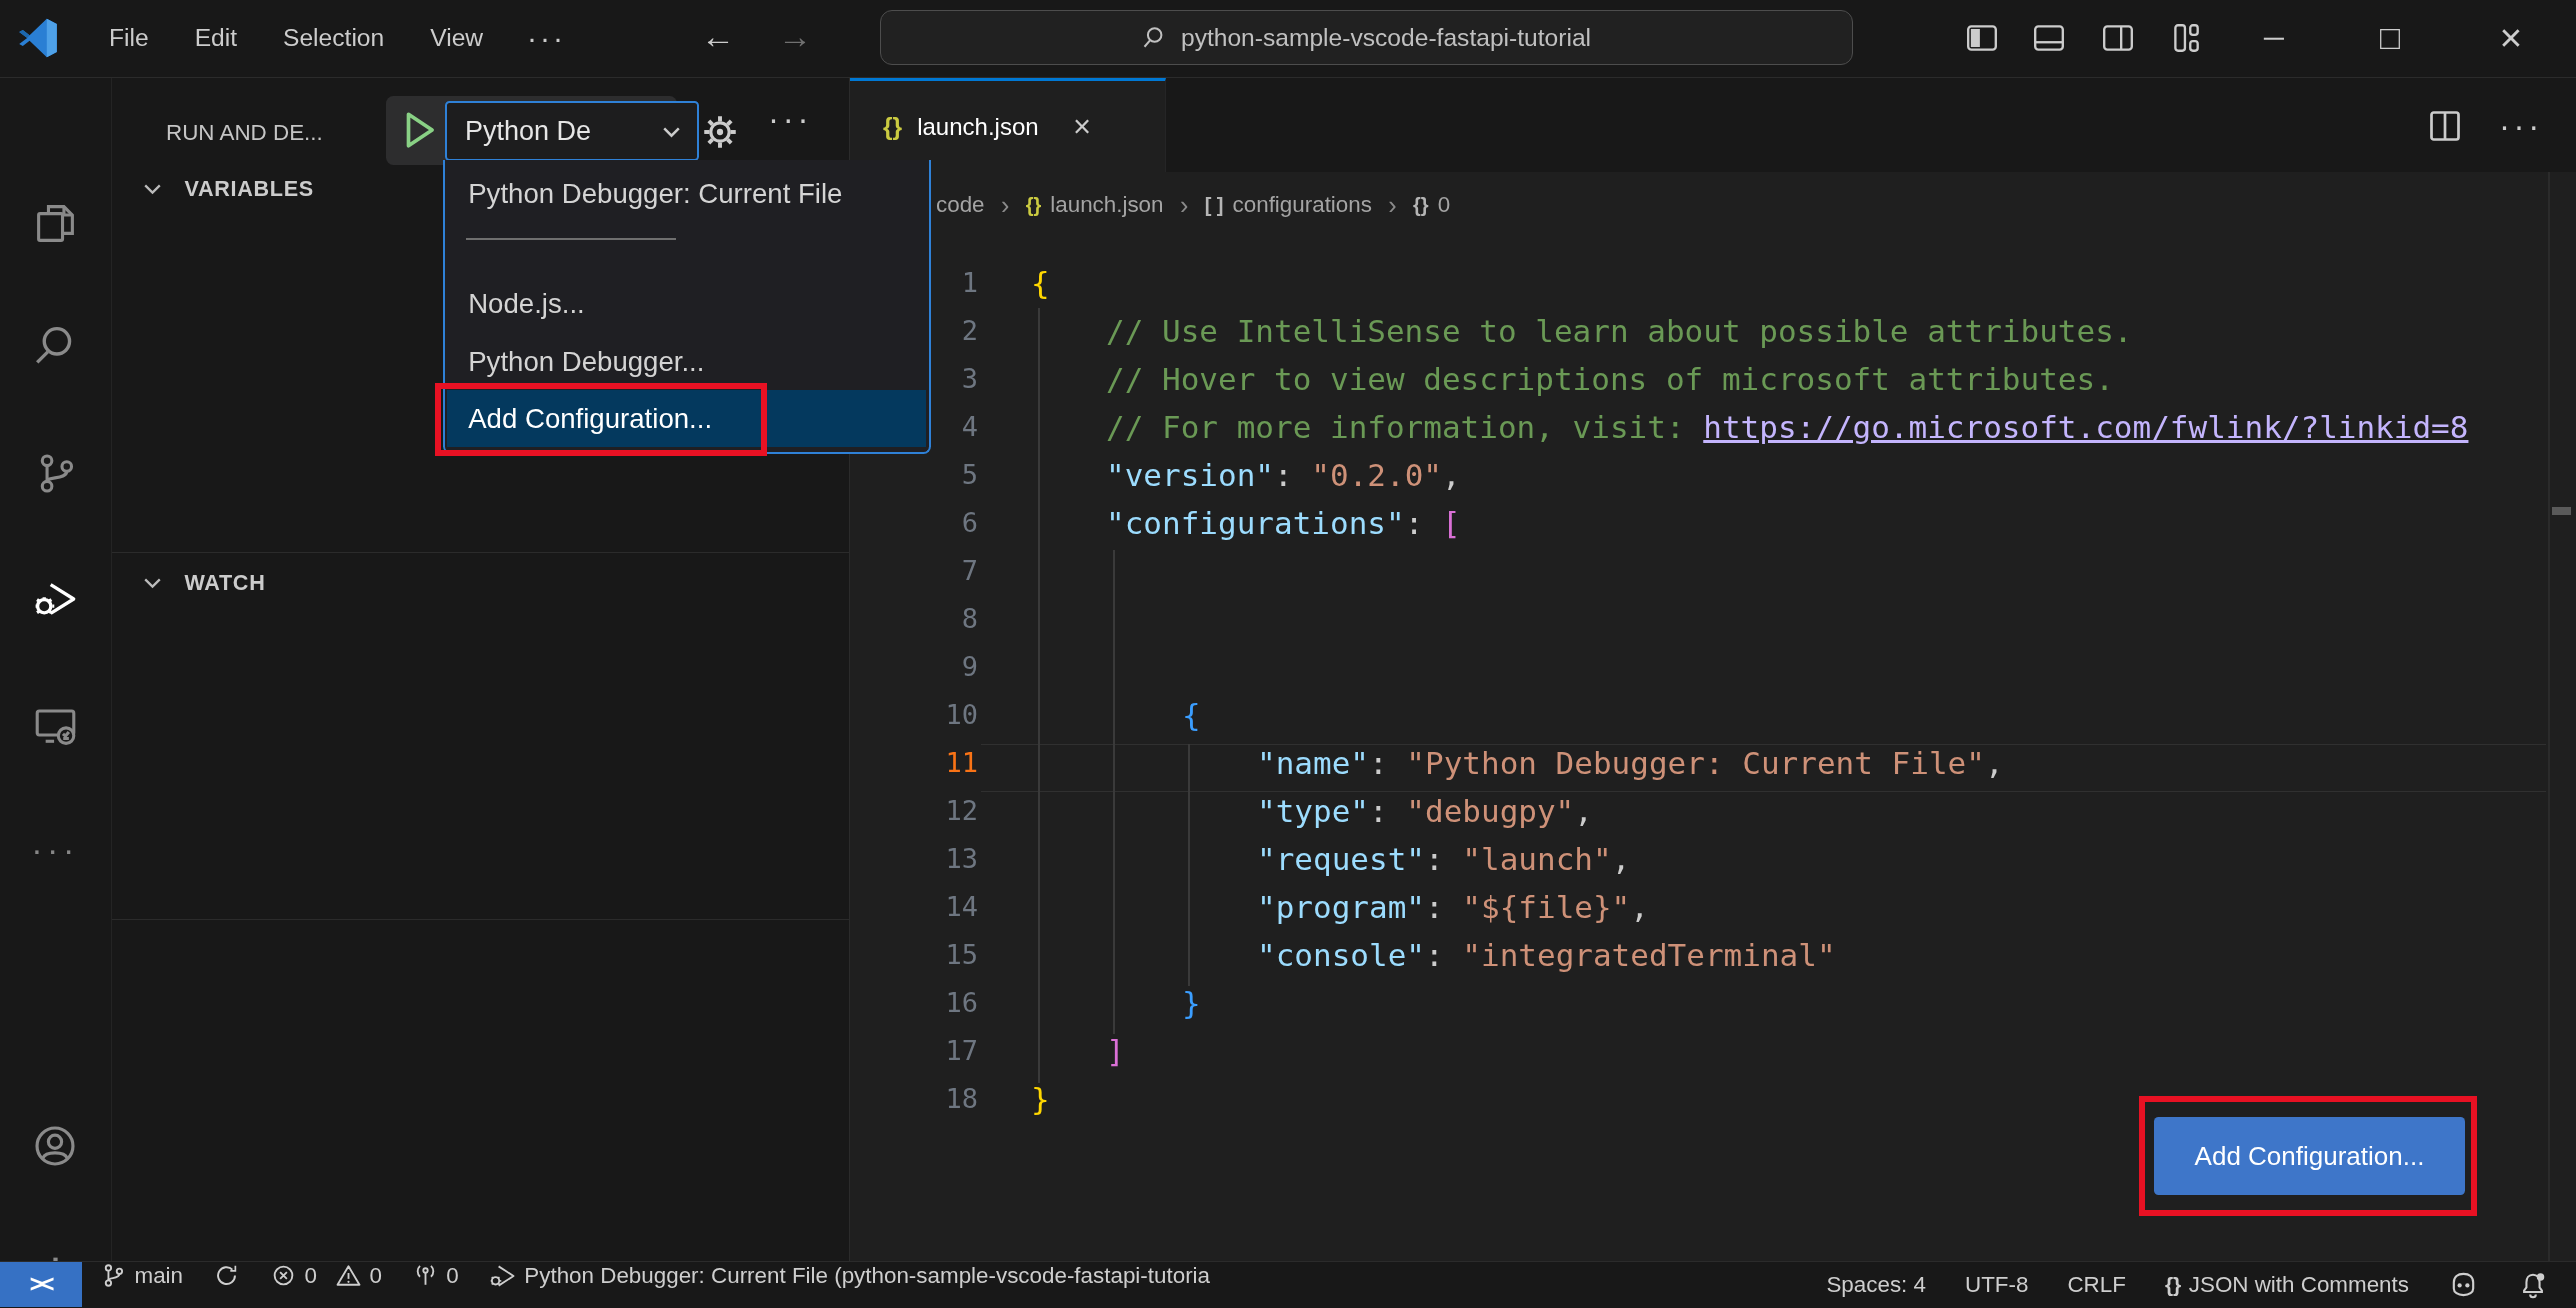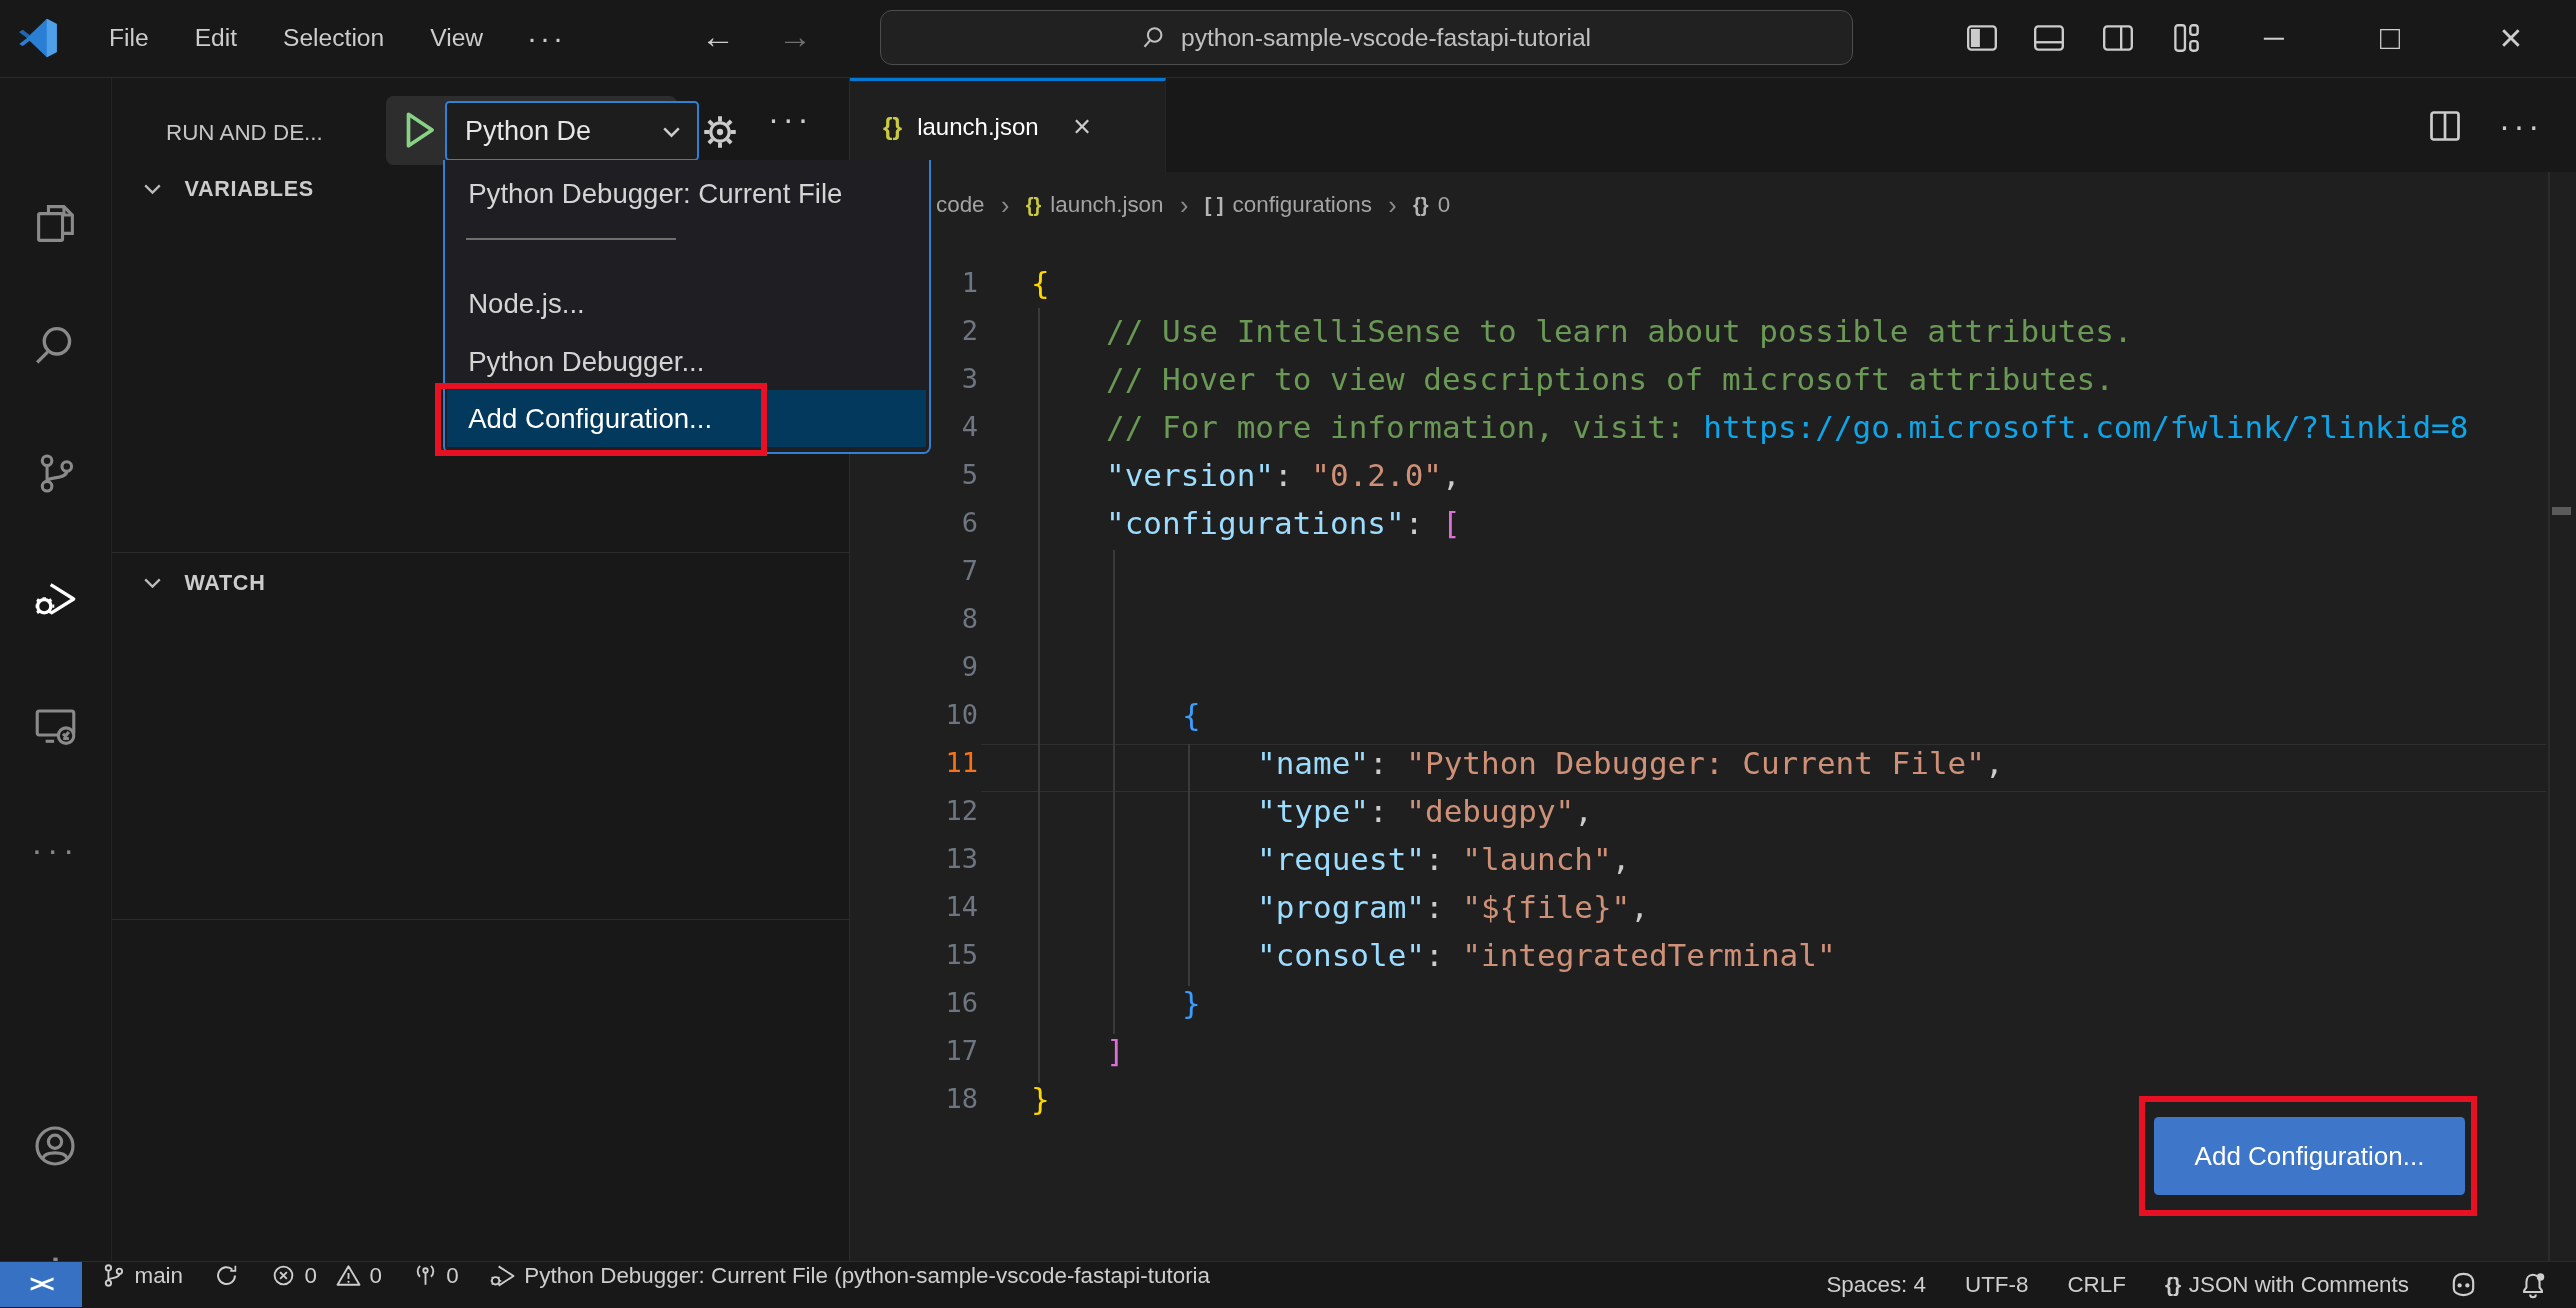--- a/index.html
+++ b/index.html
@@ -74,21 +74,21 @@
   .crumb-icon.yellow{color:#cbcb41;}
 
   #code-area{position:absolute;left:850px;top:239px;width:1726px;height:1023px;background:#1f1f1f;}
   #code-lines{position:absolute;left:850px;top:259px;width:1726px;}
   .code-row{height:48px;display:flex;position:relative;}
   .ln{width:128px;text-align:right;font-family:"DejaVu Sans Mono",monospace;font-size:27px;
       line-height:48px;color:#6e7681;flex:none;}
   .ln.active{color:#f97316;}
   .lc{margin-left:53px;font-family:"DejaVu Sans Mono",monospace;font-size:31px;line-height:48px;white-space:pre;}
   .tk-y{color:#ffd700;} .tk-m{color:#da70d6;} .tk-b{color:#3b9eff;}
-  .tk-c{color:#6a9955;} .tk-u{color:#0ea5e9;}
+  .tk-c{color:#6a9955;} .tk-u{color:#c4b5fd;text-decoration:underline;}
   .tk-k{color:#9cdcfe;} .tk-s{color:#ce9178;} .tk-p{color:#cccccc;}
   .indent-guide{position:absolute;width:1.5px;background:#3a3a3a;z-index:1;}
   #current-line{position:absolute;left:981px;top:744px;width:1565px;height:48px;box-sizing:border-box;
                 border-top:1.5px solid #303030;border-bottom:1.5px solid #303030;}
   #ruler-border{position:absolute;left:2548px;top:172px;width:1.5px;height:1089px;background:#2b2b2b;}
   #ruler-mark{position:absolute;left:2552px;top:507px;width:19.4px;height:7.5px;background:#5a5a5a;}
 
   #btn-red-box{position:absolute;left:2139px;top:1096px;width:338px;height:120px;border:6px solid #e81123;box-sizing:border-box;z-index:30;}
   #add-config-btn{position:absolute;left:2154px;top:1117px;width:311px;height:78px;background:#3e76c9;
                   border-radius:4.5px;display:flex;align-items:center;justify-content:center;

